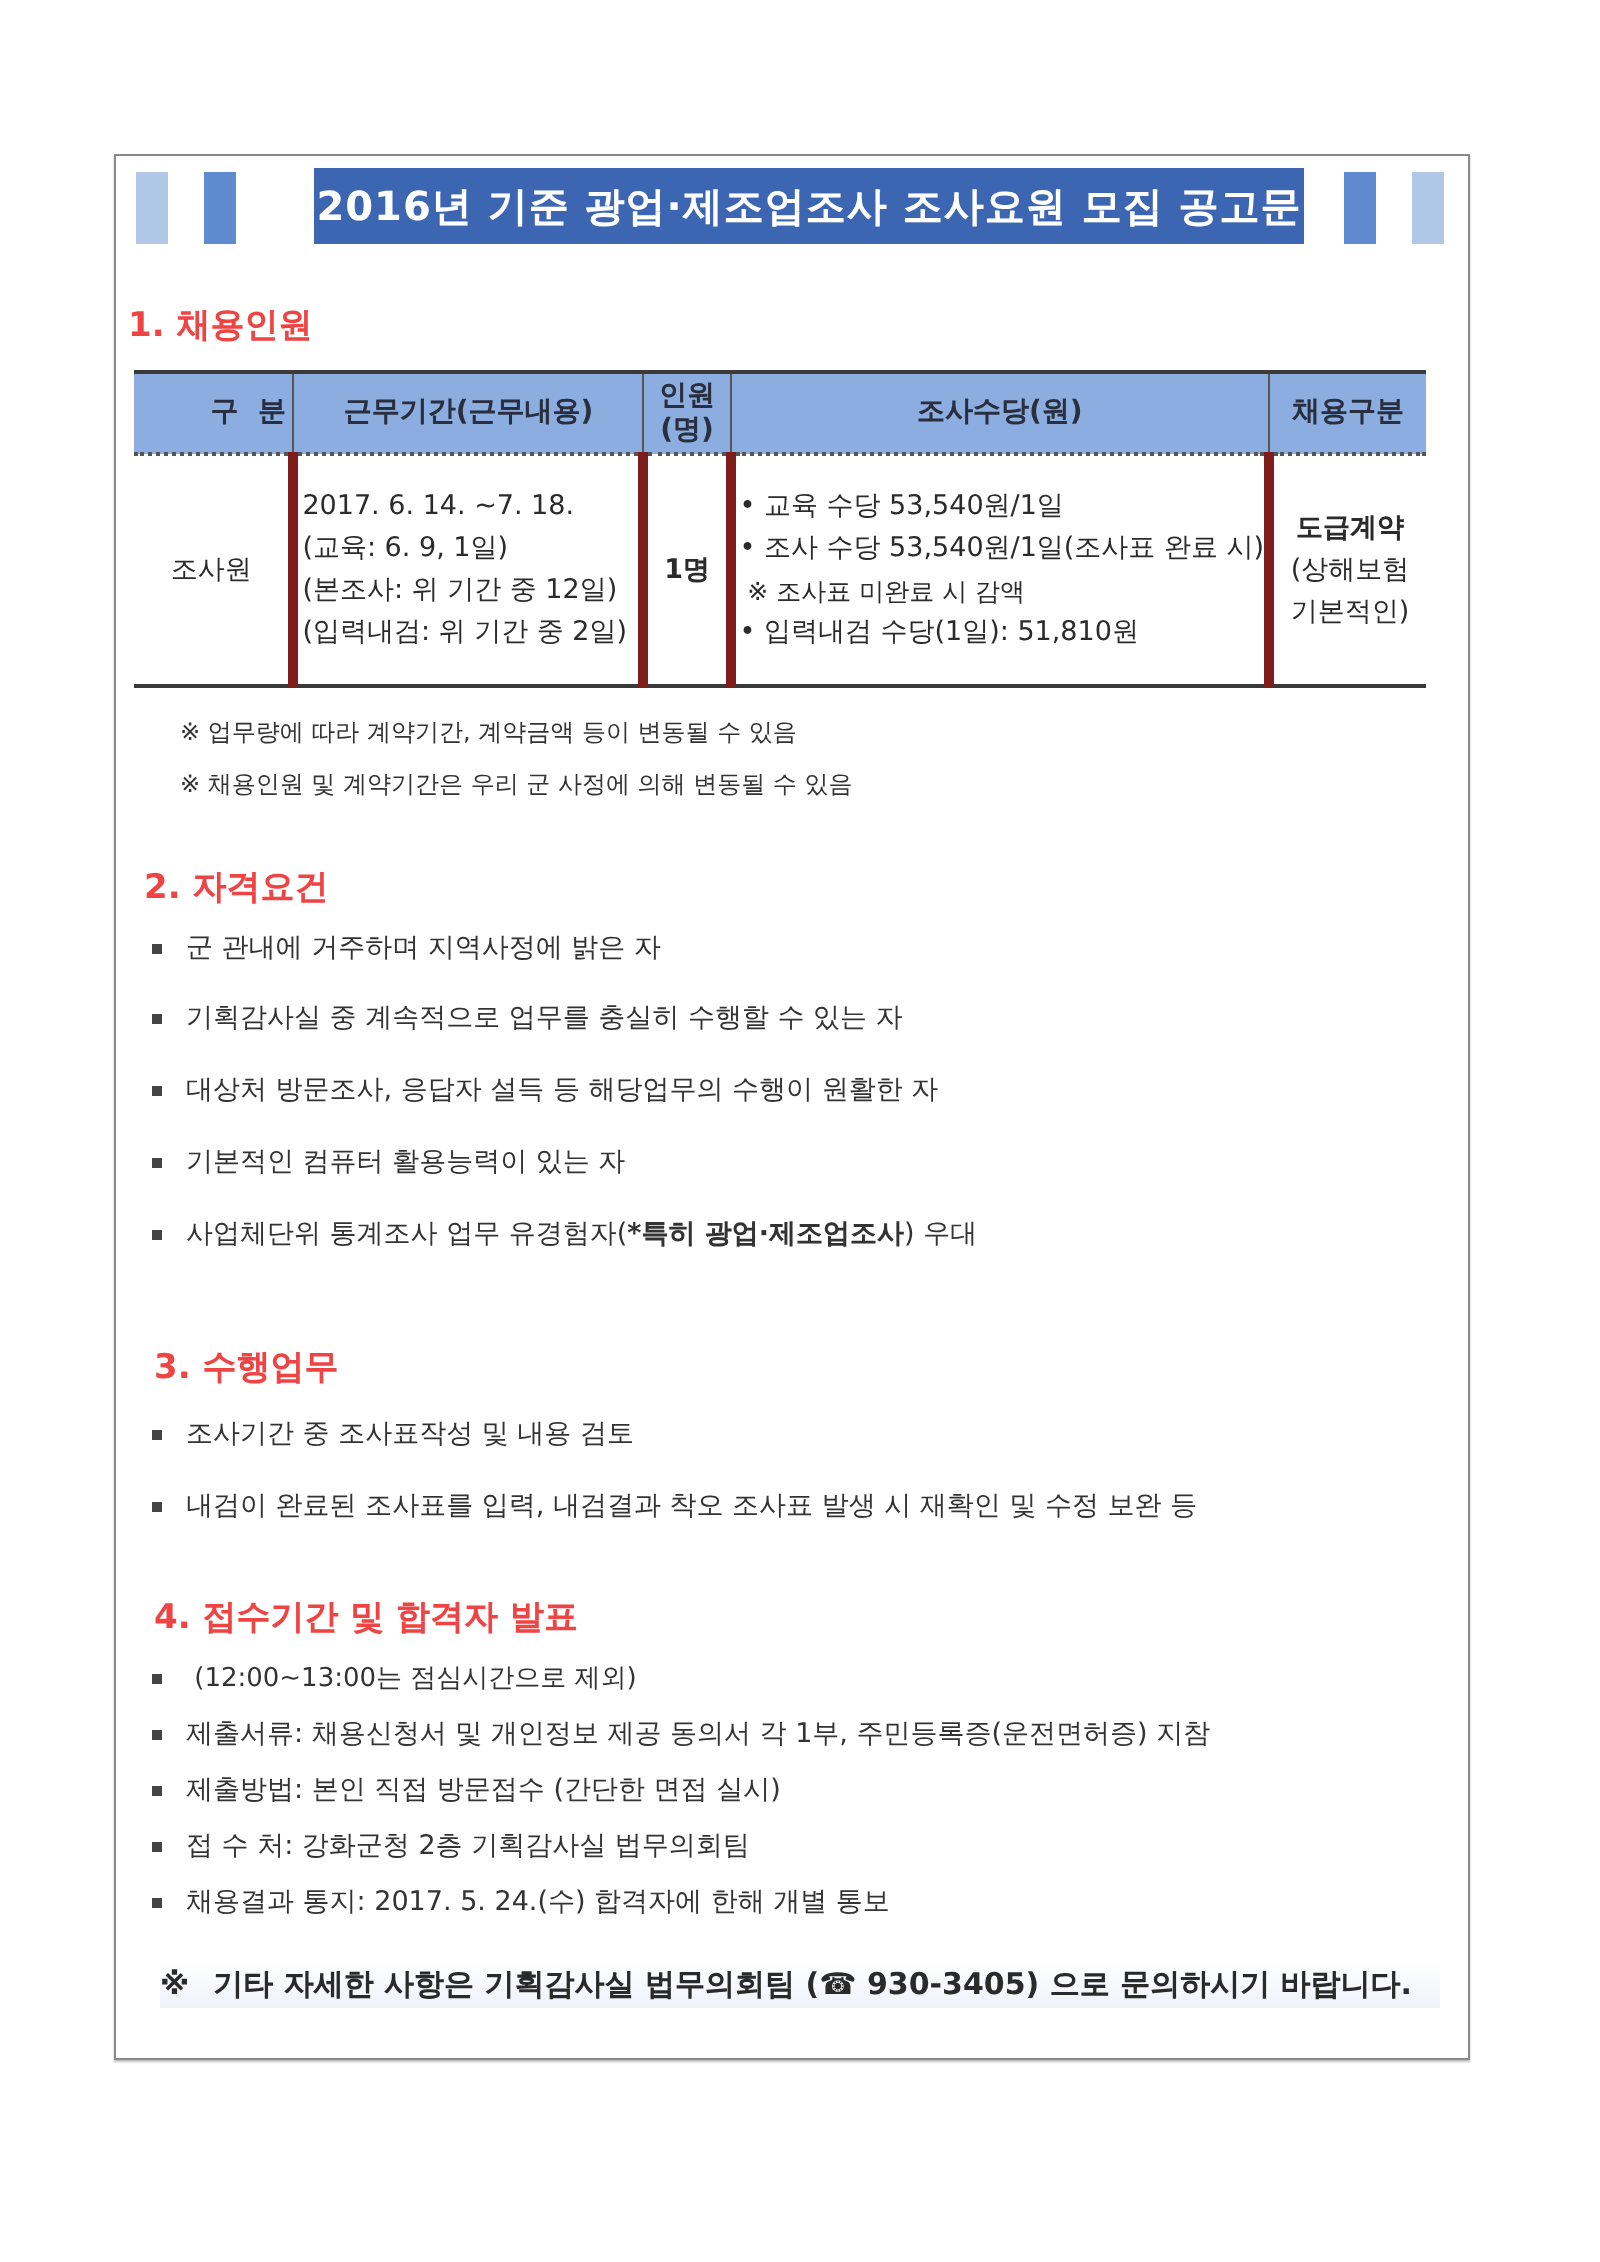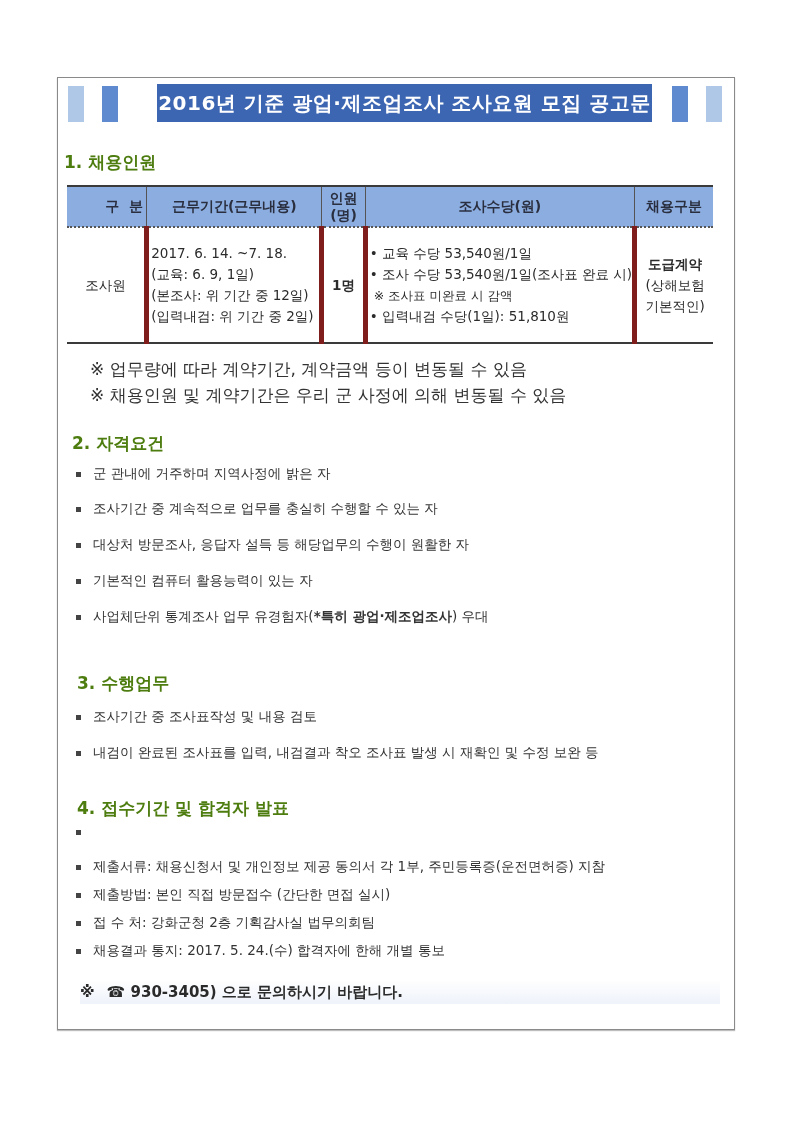--- a/index.html
+++ b/index.html
@@ -14,21 +14,21 @@
   .stripe { position:absolute; top:86px; height:36px; }
   .s1 { left:68px; width:16px; background:#b0c8e8; }
   .s2 { left:102px; width:16px; background:#5f8ad0; }
   .s3 { left:672px; width:16px; background:#5f8ad0; }
   .s4 { left:706px; width:16px; background:#b0c8e8; }
   .title-bar {
     position:absolute; left:157px; top:84px; width:495px; height:38px;
     background:#3d66b2; color:#ffffff; font-size:20px; font-weight:bold;
     display:flex; align-items:center; justify-content:center; letter-spacing:0.5px;
   }
-  .h { position:absolute; font-size:17px; font-weight:bold; color:#4d7c0f; }
+  .h { position:absolute; font-size:17px; font-weight:bold; color:#ef4444; }
   table.recruit {
     position:absolute; left:67px; top:185px; width:646px; border-collapse:collapse;
     font-size:13.5px;
   }
   table.recruit th {
     background:#8cade0; color:#2a2f3f; font-weight:bold; font-size:14px; height:39px;
     border-top:2px solid #3a3a3a; border-bottom:2px dotted #555;
     border-left:1px solid #555; border-right:1px solid #555; padding:0; line-height:17px;
   }
   table.recruit th:first-child { border-left:none; }
@@ -36,21 +36,21 @@
   table.recruit td {
     height:114px; border-left:1px solid #555; border-right:5px solid #7f1d1d;
     border-bottom:2px solid #3a3a3a; vertical-align:middle; padding:0; line-height:21px;
   }
   table.recruit td:first-child { border-left:none; }
   table.recruit td:last-child { border-right:none; }
   .c-center { text-align:center; }
   .c-period { padding-left:2px !important; }
   .c-pay { padding-left:2px !important; }
   .pay-line { white-space:nowrap; }
-  .note { position:absolute; left:90px; font-size:17px; color:#333; }
+  .note { position:absolute; left:90px; font-size:12px; color:#333; }
   .bullet-item { position:absolute; left:76px; font-size:13.5px; color:#333; white-space:nowrap; display:flex; align-items:center; }
   .sq { display:inline-block; width:5px; height:5px; background:#444; margin-right:12px; }
   .blue { color:#2f4e9a; font-weight:bold; }
   .bold { font-weight:bold; }
   .contact {
     position:absolute; left:80px; top:980px; width:640px; height:24px;
     font-size:15px; font-weight:bold; color:#2a2a2a; display:flex; align-items:center;
     background:linear-gradient(#ffffff, #eef2fa);
   }
   .contact .mark { margin-right:12px; }
@@ -116,21 +116,21 @@
 <div class="note" style="top:358px;">※ 업무량에 따라 계약기간, 계약금액 등이 변동될 수 있음</div>
 <div class="note" style="top:384px;">※ 채용인원 및 계약기간은 우리 군 사정에 의해 변동될 수 있음</div>
 
 <div class="h" style="left:72px; top:432px;">2. 자격요건</div>
 <div class="bullet-item" style="top:465px;">
     <span class="sq"></span>
     <span>군 관내에 거주하며 지역사정에 밝은 자</span>
   </div>
 <div class="bullet-item" style="top:500px;">
     <span class="sq"></span>
-    <span>조사기간 중 계속적으로 업무를 충실히 수행할 수 있는 자</span>
+    <span>기획감사실 중 계속적으로 업무를 충실히 수행할 수 있는 자</span>
   </div>
 <div class="bullet-item" style="top:536px;">
     <span class="sq"></span>
     <span>대상처 방문조사, 응답자 설득 등 해당업무의 수행이 원활한 자</span>
   </div>
 <div class="bullet-item" style="top:572px;">
     <span class="sq"></span>
     <span>기본적인 컴퓨터 활용능력이 있는 자</span>
   </div>
 <div class="bullet-item" style="top:608px;align-items:center;">
@@ -146,36 +146,38 @@
     <span>조사기간 중 조사표작성 및 내용 검토</span>
   </div>
 <div class="bullet-item" style="top:744px;">
     <span class="sq"></span>
     <span>내검이 완료된 조사표를 입력, 내검결과 착오 조사표 발생 시 재확인 및 수정 보완 등</span>
   </div>
 
 <div class="h" style="left:77px; top:797px;">4. 접수기간 및 합격자 발표</div>
 <div class="bullet-item" style="top:830px; font-size:13px;">
     <span class="sq"></span>
+    <span style="white-space:pre;"> (12:00~13:00는 점심시간으로 제외)</span>
   </div>
 <div class="bullet-item" style="top:858px;">
     <span class="sq"></span>
     <span>제출서류: 채용신청서 및 개인정보 제공 동의서 각 1부, 주민등록증(운전면허증) 지참</span>
   </div>
 <div class="bullet-item" style="top:886px;">
     <span class="sq"></span>
     <span>제출방법: 본인 직접 방문접수 (간단한 면접 실시)</span>
   </div>
 <div class="bullet-item" style="top:914px;">
     <span class="sq"></span>
     <span>접 수 처: 강화군청 2층 기획감사실 법무의회팀</span>
   </div>
 <div class="bullet-item" style="top:942px;">
     <span class="sq"></span>
     <span>채용결과 통지: 2017. 5. 24.(수) 합격자에 한해 개별 통보</span>
   </div>
 
 <div class="contact">
   <span class="mark">※</span>
+  <span>기타 자세한 사항은 기획감사실 법무의회팀 (</span>
   <span>☎</span>
   <span style="white-space:pre;"> 930-3405</span>
   <span>) 으로 문의하시기 바랍니다.</span>
 </div>
 
 </body></html>

